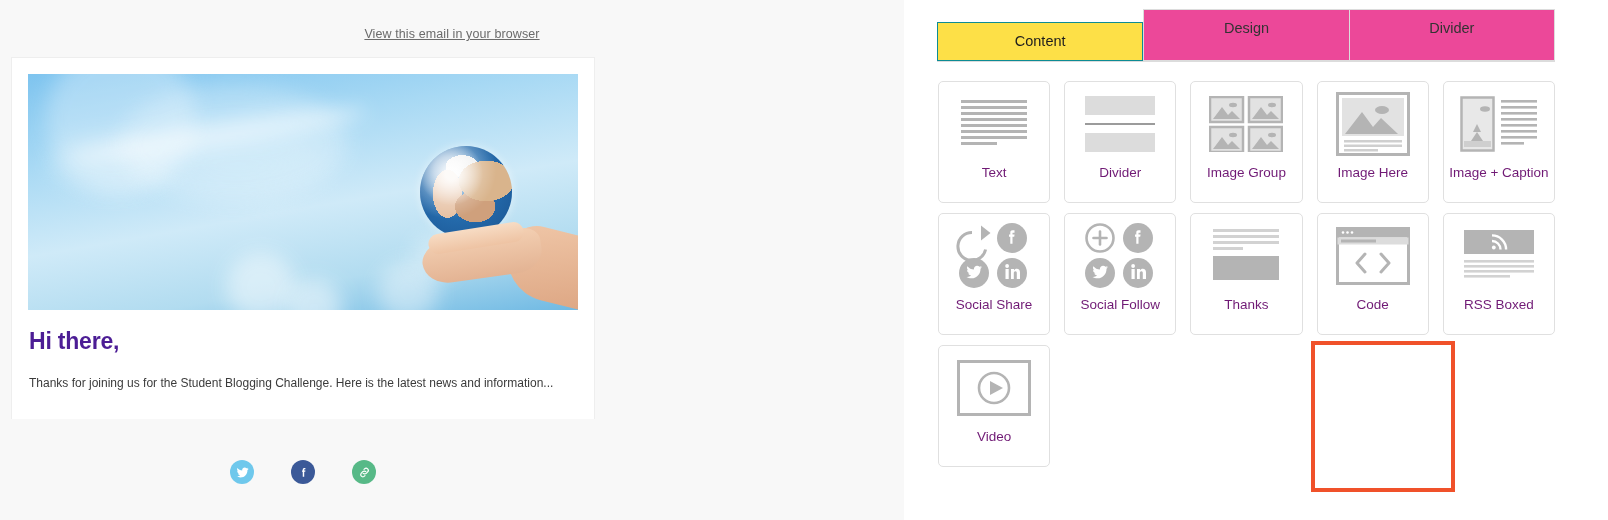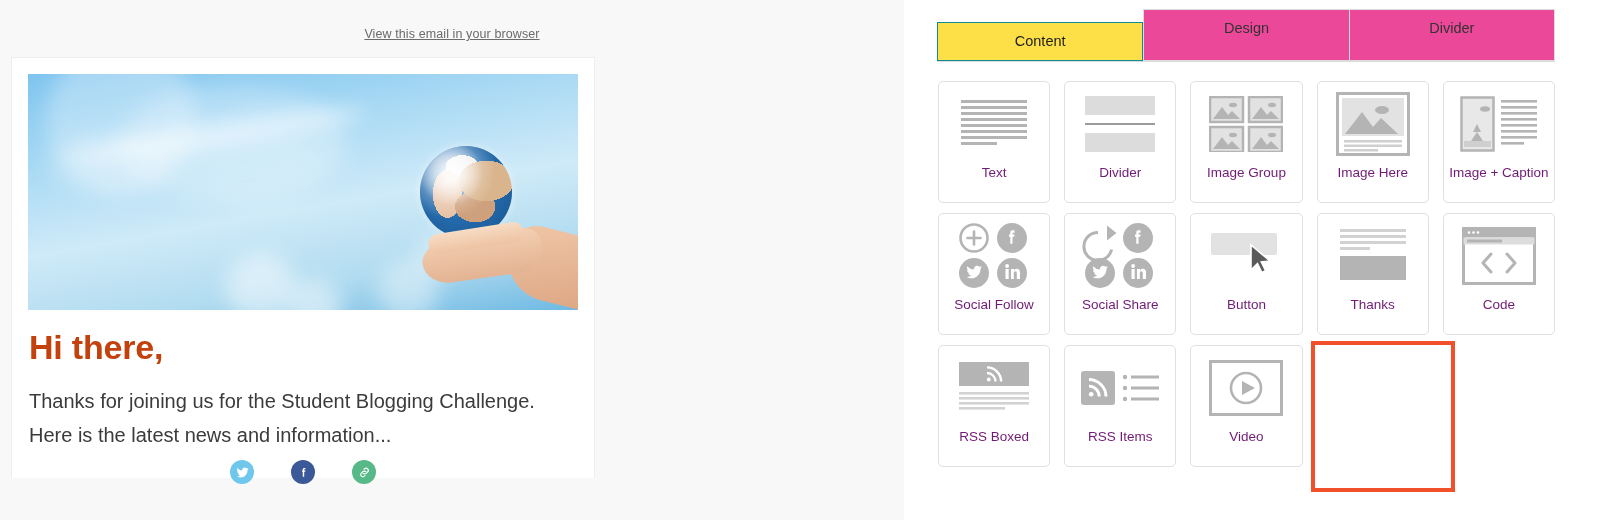--- a/index.html
+++ b/index.html
@@ -98,25 +98,25 @@
   }
   .finger {
     position:absolute; left:10px; top:12px; width:96px; height:20px;
     background: linear-gradient(180deg,#f7dcc4,#eec3a3);
     border-radius: 14px;
     transform: rotate(-9deg);
   }
 
   .email-body { padding: 18px 17px 26px 17px; }
   .email-greeting {
-    font-size: 34px; font-weight: 700; color: #c2410c;
+    font-size: 23px; font-weight: 700; color: #4c1d95;
     letter-spacing: -.2px; margin-bottom: 18px;
   }
   .email-paragraph {
-    font-size: 20px; color: #3b3b3b; line-height: 1.68; max-width: 540px;
+    font-size: 12px; color: #3b3b3b; line-height: 1.68; max-width: 540px;
   }
 
   .social-row {
     position: absolute; left: 11px; top: 460px; width: 584px;
     display: flex; justify-content: center; gap: 37px;
   }
   .social-circle {
     width: 24px; height: 24px; border-radius: 50%;
     display: flex; align-items: center; justify-content: center;
     color: #ffffff;
@@ -391,43 +391,20 @@
               <rect x="41" y="46" width="23" height="2.6"></rect>
             </g>
           </svg>
         </div>
         <div class="block-label">Image + Caption</div>
       </div>
 
       <div class="block-card">
         <div class="block-icon">
           <svg width="76" height="66" viewBox="0 0 76 66" aria-hidden="true">
-            <circle cx="18" cy="15" r="13.5" fill="none" stroke="#b4b4b4" stroke-width="2.6"></circle>
-            <g stroke="#b4b4b4" stroke-width="2.6" stroke-linecap="round">
-              <line x1="11.5" y1="15" x2="24.5" y2="15"></line>
-              <line x1="18" y1="8.5" x2="18" y2="21.5"></line>
-            </g>
-            <circle cx="56" cy="15" r="15" fill="#b4b4b4"></circle>
-            <path d="M58.6 11.4h-2.1v-1.1c0-.5.3-.6.5-.6h1.5V7.3h-2c-1.8 0-2.2 1.3-2.2 2.1v2h-1.3v2.4h1.3v6.9h2.2v-6.9h1.7l.4-2.4z" fill="#fff"></path>
-            <circle cx="18" cy="50" r="15" fill="#b4b4b4"></circle>
-            <path d="M26 44.2c-.6.3-1.2.4-1.8.5.7-.4 1.2-1 1.4-1.8-.6.4-1.3.6-2.1.8-.6-.6-1.4-1-2.4-1-1.8 0-3.2 1.5-3.2 3.2 0 .3 0 .5.1.7-2.7-.1-5-1.4-6.6-3.4-.3.5-.4 1-.4 1.6 0 1.1.6 2.1 1.4 2.7-.5 0-1-.2-1.4-.4 0 1.6 1.1 2.9 2.6 3.2-.3.1-.6.1-.8.1-.2 0-.4 0-.6-.1.4 1.3 1.6 2.2 3 2.2-1.1.9-2.5 1.4-4 1.4h-.7c1.4.9 3.1 1.4 4.9 1.4 5.9 0 9.1-4.9 9.1-9.1v-.4c.6-.4 1.1-1 1.5-1.6z" fill="#fff"></path>
-            <circle cx="56" cy="50" r="15" fill="#b4b4b4"></circle>
-            <g fill="#fff">
-              <rect x="49.5" y="46" width="3.2" height="10"></rect>
-              <circle cx="51.1" cy="43" r="1.9"></circle>
-              <path d="M55 46h3v1.4c.5-.9 1.5-1.6 2.8-1.6 2 0 3.2 1.2 3.2 3.7V56h-3.2v-5.9c0-1.1-.4-1.8-1.4-1.8-.8 0-1.3.6-1.5 1.2-.1.2-.1.5-.1.8V56H55V46z"></path>
-            </g>
-          </svg>
-        </div>
-        <div class="block-label">Social Follow</div>
-      </div>
-
-      <div class="block-card">
-        <div class="block-icon">
-          <svg width="76" height="66" viewBox="0 0 76 66" aria-hidden="true">
             <g fill="none" stroke="#b4b4b4" stroke-width="3">
               <path d="M16 9.5a14 14 0 1 0 13.6 17"></path>
             </g>
             <path d="M25 2.5 L34.5 10 L25 17.5 Z" fill="#b4b4b4"></path>
             <circle cx="56" cy="15" r="15" fill="#b4b4b4"></circle>
             <path d="M58.6 11.4h-2.1v-1.1c0-.5.3-.6.5-.6h1.5V7.3h-2c-1.8 0-2.2 1.3-2.2 2.1v2h-1.3v2.4h1.3v6.9h2.2v-6.9h1.7l.4-2.4z" fill="#fff"></path>
             <circle cx="18" cy="50" r="15" fill="#b4b4b4"></circle>
             <path d="M26 44.2c-.6.3-1.2.4-1.8.5.7-.4 1.2-1 1.4-1.8-.6.4-1.3.6-2.1.8-.6-.6-1.4-1-2.4-1-1.8 0-3.2 1.5-3.2 3.2 0 .3 0 .5.1.7-2.7-.1-5-1.4-6.6-3.4-.3.5-.4 1-.4 1.6 0 1.1.6 2.1 1.4 2.7-.5 0-1-.2-1.4-.4 0 1.6 1.1 2.9 2.6 3.2-.3.1-.6.1-.8.1-.2 0-.4 0-.6-.1.4 1.3 1.6 2.2 3 2.2-1.1.9-2.5 1.4-4 1.4h-.7c1.4.9 3.1 1.4 4.9 1.4 5.9 0 9.1-4.9 9.1-9.1v-.4c.6-.4 1.1-1 1.5-1.6z" fill="#fff"></path>
             <circle cx="56" cy="50" r="15" fill="#b4b4b4"></circle>
             <g fill="#fff">
@@ -435,29 +412,41 @@
               <circle cx="51.1" cy="43" r="1.9"></circle>
               <path d="M55 46h3v1.4c.5-.9 1.5-1.6 2.8-1.6 2 0 3.2 1.2 3.2 3.7V56h-3.2v-5.9c0-1.1-.4-1.8-1.4-1.8-.8 0-1.3.6-1.5 1.2-.1.2-.1.5-.1.8V56H55V46z"></path>
             </g>
           </svg>
         </div>
         <div class="block-label">Social Share</div>
       </div>
 
       <div class="block-card">
         <div class="block-icon">
-          <svg width="86" height="58" viewBox="0 0 86 58" aria-hidden="true">
-            <rect x="8" y="6" width="66" height="22" rx="2" fill="#e2e2e2"></rect>
-            <g>
-              <path d="M48 18 L48 43 L54.5 36.5 L58.8 45.5 L62.6 43.6 L58.3 35 L67 34 Z" fill="#5a5a5a" stroke="#ffffff" stroke-width="1.6"></path>
-            </g>
-          </svg>
-        </div>
-        <div class="block-label">Button</div>
-      </div>
+          <svg width="76" height="66" viewBox="0 0 76 66" aria-hidden="true">
+            <circle cx="18" cy="15" r="13.5" fill="none" stroke="#b4b4b4" stroke-width="2.6"></circle>
+            <g stroke="#b4b4b4" stroke-width="2.6" stroke-linecap="round">
+              <line x1="11.5" y1="15" x2="24.5" y2="15"></line>
+              <line x1="18" y1="8.5" x2="18" y2="21.5"></line>
+            </g>
+            <circle cx="56" cy="15" r="15" fill="#b4b4b4"></circle>
+            <path d="M58.6 11.4h-2.1v-1.1c0-.5.3-.6.5-.6h1.5V7.3h-2c-1.8 0-2.2 1.3-2.2 2.1v2h-1.3v2.4h1.3v6.9h2.2v-6.9h1.7l.4-2.4z" fill="#fff"></path>
+            <circle cx="18" cy="50" r="15" fill="#b4b4b4"></circle>
+            <path d="M26 44.2c-.6.3-1.2.4-1.8.5.7-.4 1.2-1 1.4-1.8-.6.4-1.3.6-2.1.8-.6-.6-1.4-1-2.4-1-1.8 0-3.2 1.5-3.2 3.2 0 .3 0 .5.1.7-2.7-.1-5-1.4-6.6-3.4-.3.5-.4 1-.4 1.6 0 1.1.6 2.1 1.4 2.7-.5 0-1-.2-1.4-.4 0 1.6 1.1 2.9 2.6 3.2-.3.1-.6.1-.8.1-.2 0-.4 0-.6-.1.4 1.3 1.6 2.2 3 2.2-1.1.9-2.5 1.4-4 1.4h-.7c1.4.9 3.1 1.4 4.9 1.4 5.9 0 9.1-4.9 9.1-9.1v-.4c.6-.4 1.1-1 1.5-1.6z" fill="#fff"></path>
+            <circle cx="56" cy="50" r="15" fill="#b4b4b4"></circle>
+            <g fill="#fff">
+              <rect x="49.5" y="46" width="3.2" height="10"></rect>
+              <circle cx="51.1" cy="43" r="1.9"></circle>
+              <path d="M55 46h3v1.4c.5-.9 1.5-1.6 2.8-1.6 2 0 3.2 1.2 3.2 3.7V56h-3.2v-5.9c0-1.1-.4-1.8-1.4-1.8-.8 0-1.3.6-1.5 1.2-.1.2-.1.5-.1.8V56H55V46z"></path>
+            </g>
+          </svg>
+        </div>
+        <div class="block-label">Social Follow</div>
+      </div>
+
 
       <div class="block-card">
         <div class="block-icon">
           <svg width="66" height="54" viewBox="0 0 66 54" aria-hidden="true">
             <g fill="#d2d2d2">
               <rect x="0" y="0" width="66" height="3"></rect>
               <rect x="0" y="6" width="66" height="3"></rect>
               <rect x="0" y="12" width="66" height="3"></rect>
               <rect x="0" y="18" width="30" height="3"></rect>
             </g>
@@ -501,41 +490,20 @@
               <rect x="0" y="30" width="70" height="2.6"></rect>
               <rect x="0" y="35" width="70" height="2.6"></rect>
               <rect x="0" y="40" width="70" height="2.6"></rect>
               <rect x="0" y="45" width="46" height="2.6"></rect>
             </g>
           </svg>
         </div>
         <div class="block-label">RSS Boxed</div>
       </div>
 
-      <div class="block-card">
-        <div class="block-icon">
-          <svg width="78" height="40" viewBox="0 0 78 40" aria-hidden="true">
-            <rect x="0" y="3" width="34" height="34" rx="3" fill="#b4b4b4"></rect>
-            <g fill="#ffffff" transform="translate(8,11)">
-              <circle cx="2.2" cy="15.2" r="2.3"></circle>
-              <path d="M0 8.6a8.8 8.8 0 0 1 8.8 8.8h2.9A11.7 11.7 0 0 0 0 5.7z"></path>
-              <path d="M0 1.9a15.5 15.5 0 0 1 15.5 15.5h2.9A18.4 18.4 0 0 0 0 -1z"></path>
-            </g>
-            <g fill="#b4b4b4">
-              <circle cx="44" cy="9" r="2.2"></circle>
-              <circle cx="44" cy="20" r="2.2"></circle>
-              <circle cx="44" cy="31" r="2.2"></circle>
-              <rect x="50" y="7.5" width="28" height="3"></rect>
-              <rect x="50" y="18.5" width="28" height="3"></rect>
-              <rect x="50" y="29.5" width="28" height="3"></rect>
-            </g>
-          </svg>
-        </div>
-        <div class="block-label">RSS Items</div>
-      </div>
 
       <div class="block-card">
         <div class="block-icon">
           <svg width="74" height="56" viewBox="0 0 74 56" aria-hidden="true">
             <rect x="1.5" y="1.5" width="71" height="53" fill="#fff" stroke="#b4b4b4" stroke-width="3"></rect>
             <circle cx="37" cy="28" r="15" fill="none" stroke="#b4b4b4" stroke-width="2.6"></circle>
             <polygon points="33,21 46,28 33,35" fill="#b4b4b4"></polygon>
           </svg>
         </div>
         <div class="block-label">Video</div>

